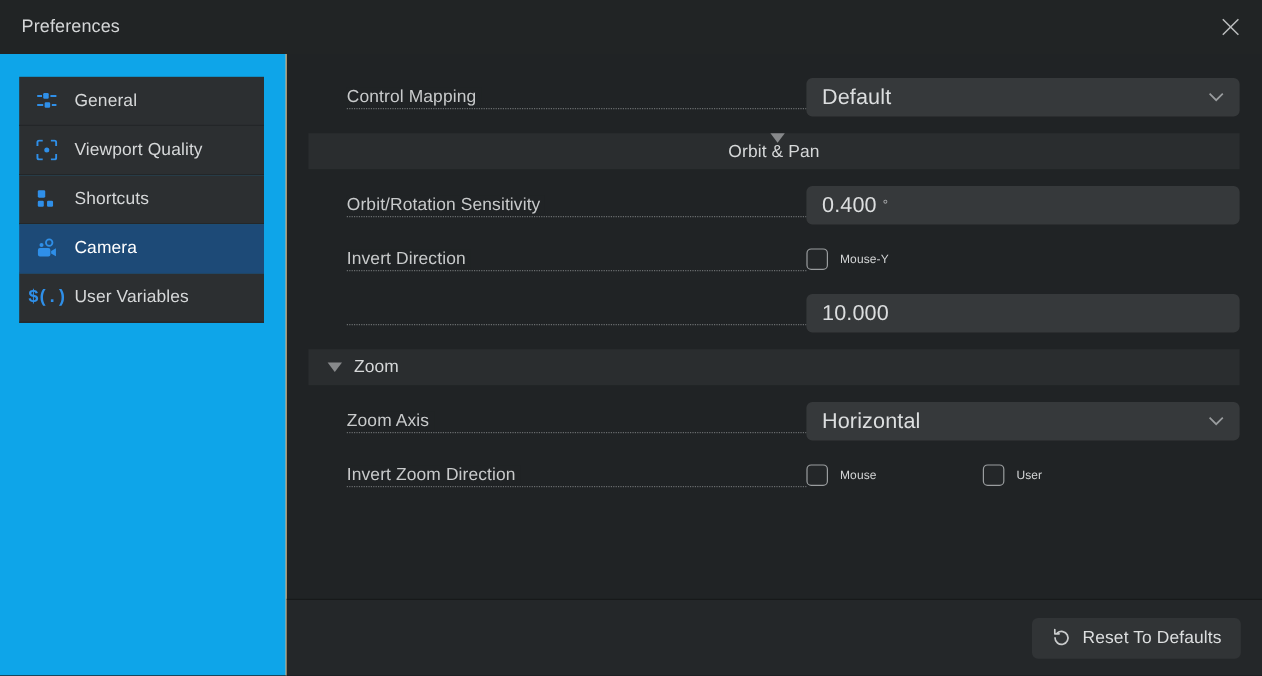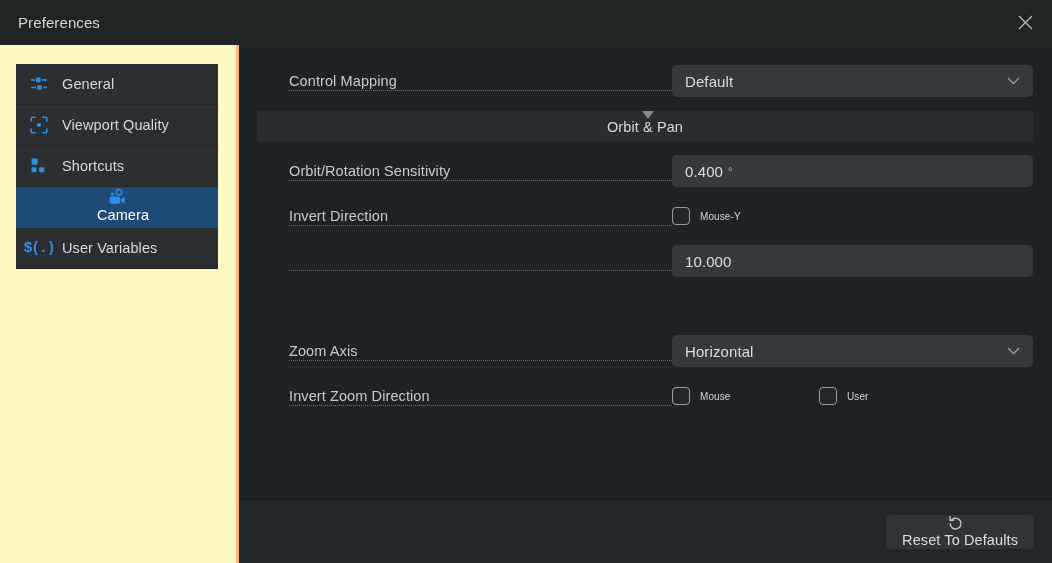--- a/index.html
+++ b/index.html
@@ -50,39 +50,38 @@
     position: absolute;
     top: 45px; left: 0;
     width: 1052px; height: 518px;
     display: flex;
   }
 
   
   .sidebar {
     width: 239px;
     height: 518px;
-    background: #fef9c3;
-    border-right: 3px solid #fdba74;
+    background: #0ea5e9;
+    border-right: 1px solid #fdba74;
     padding-top: 19px;
   }
   .nav-item {
     position: relative;
     height: 41px;
     margin: 0 18px 0 16px;
     display: flex;
     align-items: center;
     padding-left: 12px;
     cursor: pointer;
     background: #2c2f31;
     border-bottom: 1px solid #232628;
   }
   .nav-item.selected {
     background: #1d4a77;
     border-bottom-color: #1d4a77;
-    flex-direction: column;
   }
   .nav-icon {
     width: 22px; height: 20px;
     margin-right: 12px;
     display: flex; align-items: center; justify-content: center;
     flex: none;
   }
   .nav-icon svg { display: block; }
   .nav-label {
     font-size: 14.5px;
@@ -149,21 +148,21 @@
     height: 32px;
     background: #36393b;
     border-radius: 5px;
     display: flex;
     align-items: center;
     cursor: pointer;
     z-index: 2;
   }
   .field-value {
     margin-left: 13px;
-    font-size: 15px;
+    font-size: 18px;
     color: #dcdedf;
     letter-spacing: .1px;
   }
   .field-suffix {
     margin-left: 5px;
     font-size: 11px;
     color: #b5b7b8;
   }
   .chev {
     position: absolute;
@@ -235,21 +234,20 @@
   }
   .reset-btn {
     margin-right: 18px;
     height: 34px;
     padding: 0 16px;
     background: #313436;
     border-radius: 5px;
     display: flex;
     align-items: center;
     cursor: pointer;
-    flex-direction: column;
   }
   .reset-icon { margin-right: 9px; display: flex; }
   .reset-label {
     font-size: 14.5px;
     color: #dcdedf;
     letter-spacing: .1px;
   }
 </style>
 </head>
 <body>
@@ -365,20 +363,24 @@
           </div>
         </div>
 
         <div class="row" style="top:194px;">
           <span class="leader"></span>
           <div class="field">
             <span class="field-value">10.000</span>
           </div>
         </div>
 
+        <div class="section" style="top:246px;">
+          <span class="tri"></span>
+          <span class="section-title">Zoom</span>
+        </div>
 
         <div class="row" style="top:284px;">
           <span class="leader"></span>
           <span class="row-label">Zoom Axis</span>
           <div class="field">
             <span class="field-value">Horizontal</span>
             <svg class="chev" width="13" height="8" viewBox="0 0 13 8">
               <path d="M1 1 L6.5 6.5 L12 1" stroke="#9a9d9f" stroke-width="1.4" fill="none"></path>
             </svg>
           </div>

